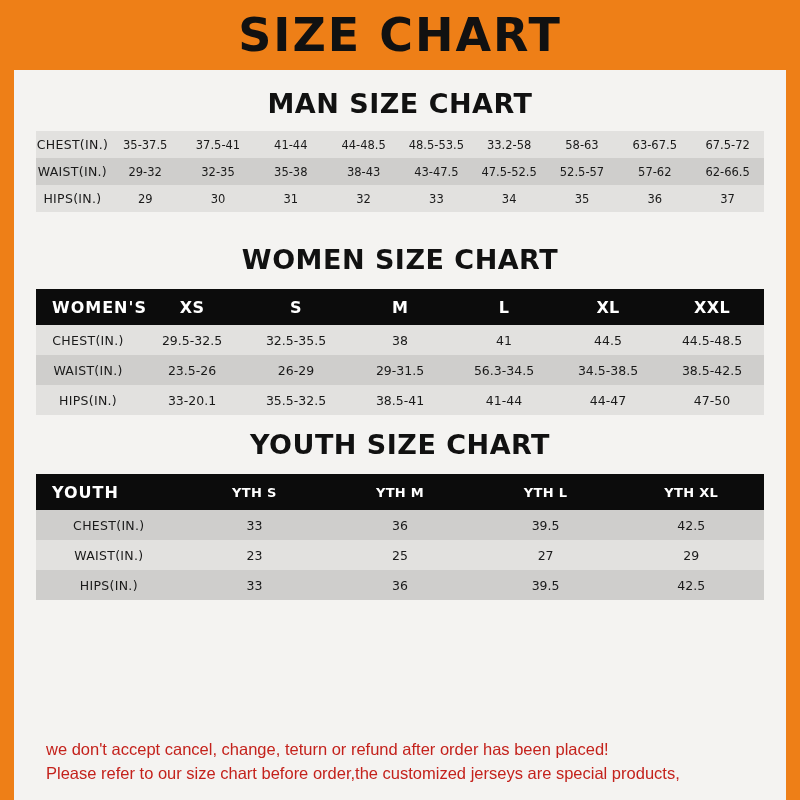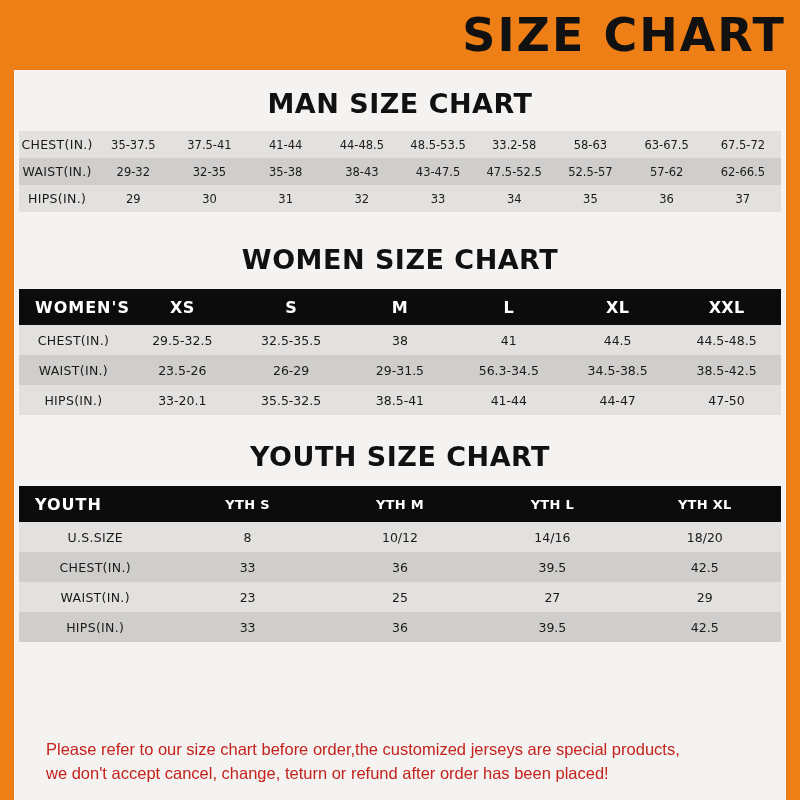--- a/index.html
+++ b/index.html
@@ -20,45 +20,45 @@
     box-sizing: border-box;
     background: #f4f3f1;
     border-left: 14px solid #ee7f17;
     border-right: 14px solid #ee7f17;
   }
   .banner {
     height: 70px;
     background: #ee7f17;
     display: flex;
     align-items: center;
-    justify-content: flex-end;
+    justify-content: center;
   }
   .banner-title {
     font-family: "DejaVu Sans", sans-serif;
     font-weight: bold;
     font-size: 46px;
     letter-spacing: 2px;
     color: #111111;
     line-height: 1;
   }
   .content {
-    padding: 0 5px;
+    padding: 0 22px;
     box-sizing: border-box;
   }
   .section-title {
     text-align: center;
     font-family: "DejaVu Sans", sans-serif;
     font-weight: bold;
     font-size: 27px;
     color: #111;
     letter-spacing: 0.5px;
   }
   .t1 { margin-top: 18px; margin-bottom: 12px; }
   .t2 { margin-top: 32px; margin-bottom: 14px; }
-  .t3 { margin-top: 26px; margin-bottom: 14px; }
+  .t3 { margin-top: 14px; margin-bottom: 14px; }
 
   table.sizetable {
     border-collapse: collapse;
     width: 100%;
     table-layout: fixed;
   }
   table.sizetable td {
     text-align: center;
     font-family: "DejaVu Sans", sans-serif;
     font-size: 11.5px;
@@ -209,27 +209,20 @@
     <div class="section-title t3">YOUTH SIZE CHART</div>
     <table class="sizetable youth">
       <tbody>
           <tr class="head">
         <td class="rowlabel">YOUTH</td>
         <td>YTH S</td>
         <td>YTH M</td>
         <td>YTH L</td>
         <td>YTH XL</td>
       </tr>
-      <tr class="odd">
-        <td class="rowlabel">U.S.SIZE</td>
-        <td>8</td>
-        <td>10/12</td>
-        <td>14/16</td>
-        <td>18/20</td>
-      </tr>
       <tr class="even">
         <td class="rowlabel">CHEST(IN.)</td>
         <td>33</td>
         <td>36</td>
         <td>39.5</td>
         <td>42.5</td>
       </tr>
       <tr class="odd">
         <td class="rowlabel">WAIST(IN.)</td>
         <td>23</td>
@@ -243,17 +236,17 @@
         <td>36</td>
         <td>39.5</td>
         <td>42.5</td>
       </tr>
     </tbody>
       </table>
 
   </div>
 
   <div class="footer-note">
+    <div>we don't accept cancel, change, teturn or refund after order has been placed!</div>
     <div>Please refer to our size chart before order,the customized jerseys are special products,</div>
-    <div>we don't accept cancel, change, teturn or refund after order has been placed!</div>
   </div>
 
 </div>
 
 </body></html>

